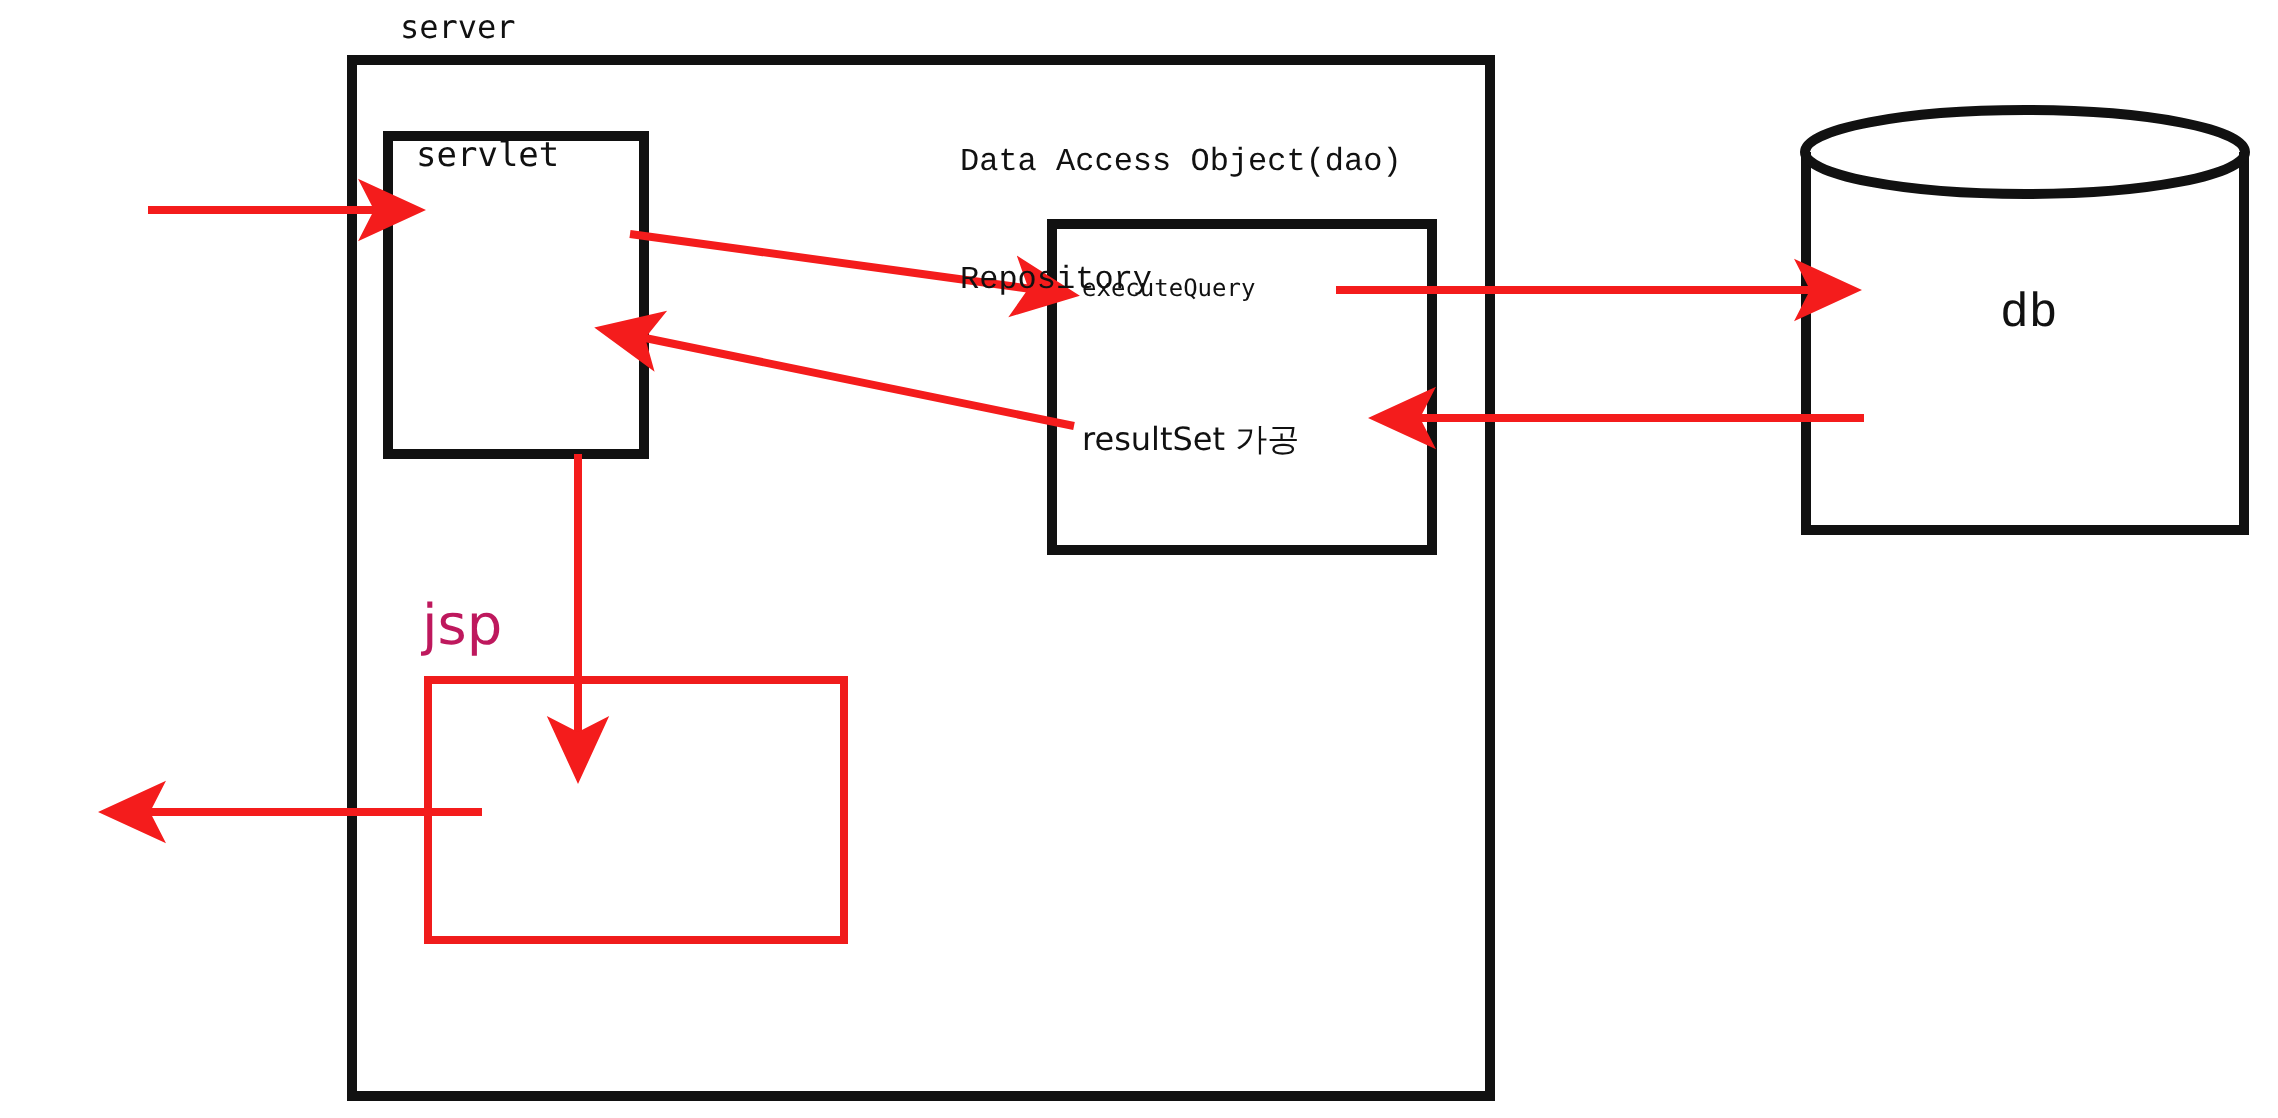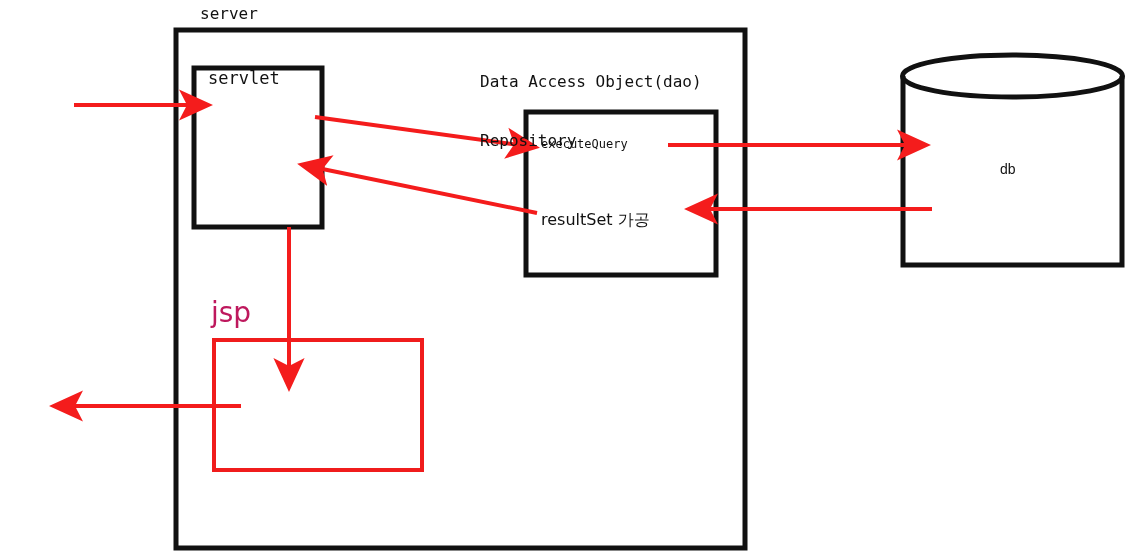--- a/index.html
+++ b/index.html
@@ -24,26 +24,26 @@
   }
   .lbl {
     position: absolute;
     white-space: pre;
     font-family: "DejaVu Sans Mono", "Liberation Mono", monospace;
     color: #111111;
     line-height: 1.22;
   }
   #label-server   { left: 200px; top: 4px;   font-size: 16px; }
   #label-servlet  { left: 208px; top: 42px;  font-size: 17px; margin-top: 26px; }
-  #label-dao      { left: 480px; top: 33px;  font-size: 16px; }
+  #label-dao      { left: 480px; top: 33px;  font-size: 16px; font-family: Liberation Mono, monospace; }
   #label-exec     { left: 541px; top: 137px; font-size: 12px; }
   #label-rs       { left: 541px; top: 210px; font-size: 16px;
                     font-family: "DejaVu Sans", "Liberation Sans", sans-serif; }
-  #label-db       { left: 1000px; top: 161px; font-size: 14px;
-                    font-family: Liberation Sans, sans-serif; }
+  #label-db       { left: 1000px; top: 143px; font-size: 24px;
+                    font-family: Liberation Mono, monospace; }
   #label-jsp      { left: 211px; top: 296px; font-size: 28px; color: #be185d;
                     font-family: "DejaVu Sans", "Liberation Sans", sans-serif; }
 </style>
 </head>
 <body>
 
 <div id="canvas">
 
   <svg id="diagram-svg" viewBox="0 0 1139 559" xmlns="http://www.w3.org/2000/svg">
     <defs>

